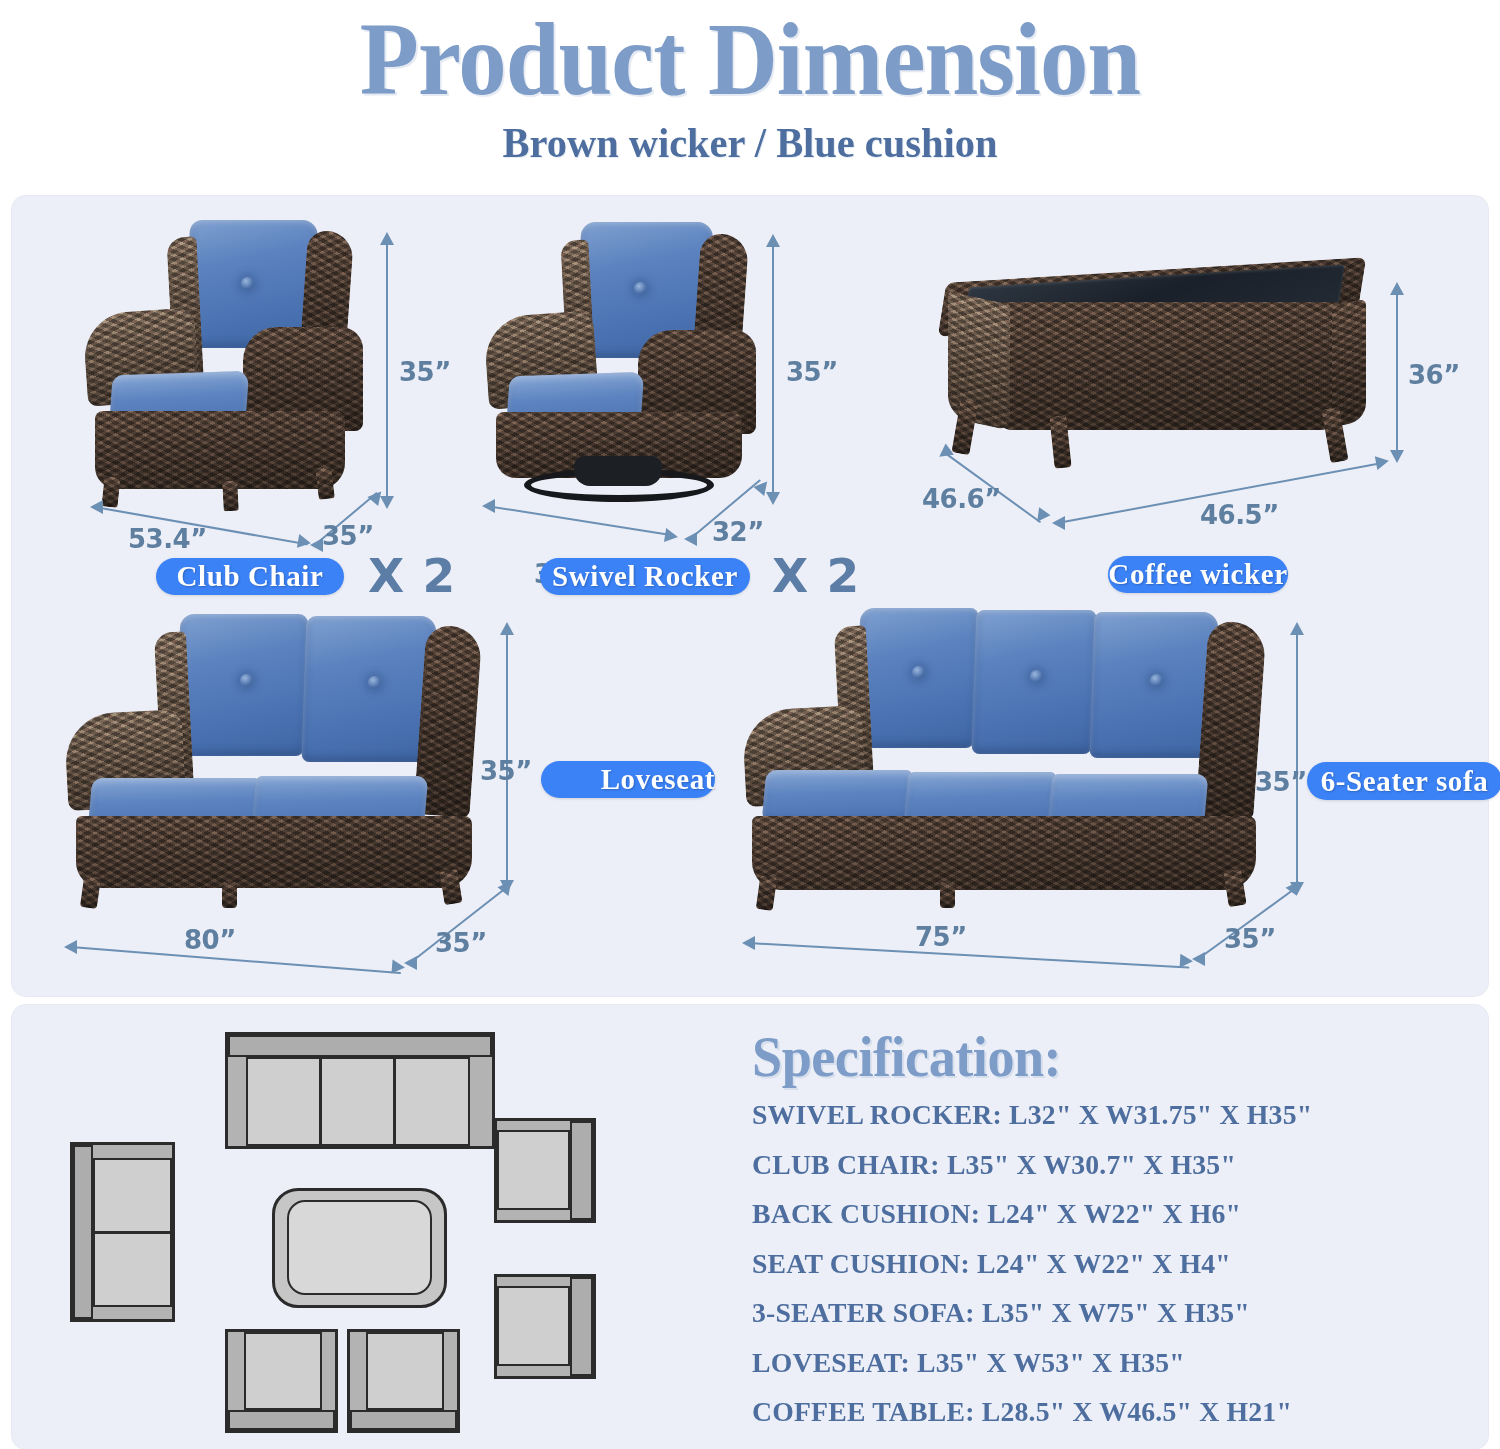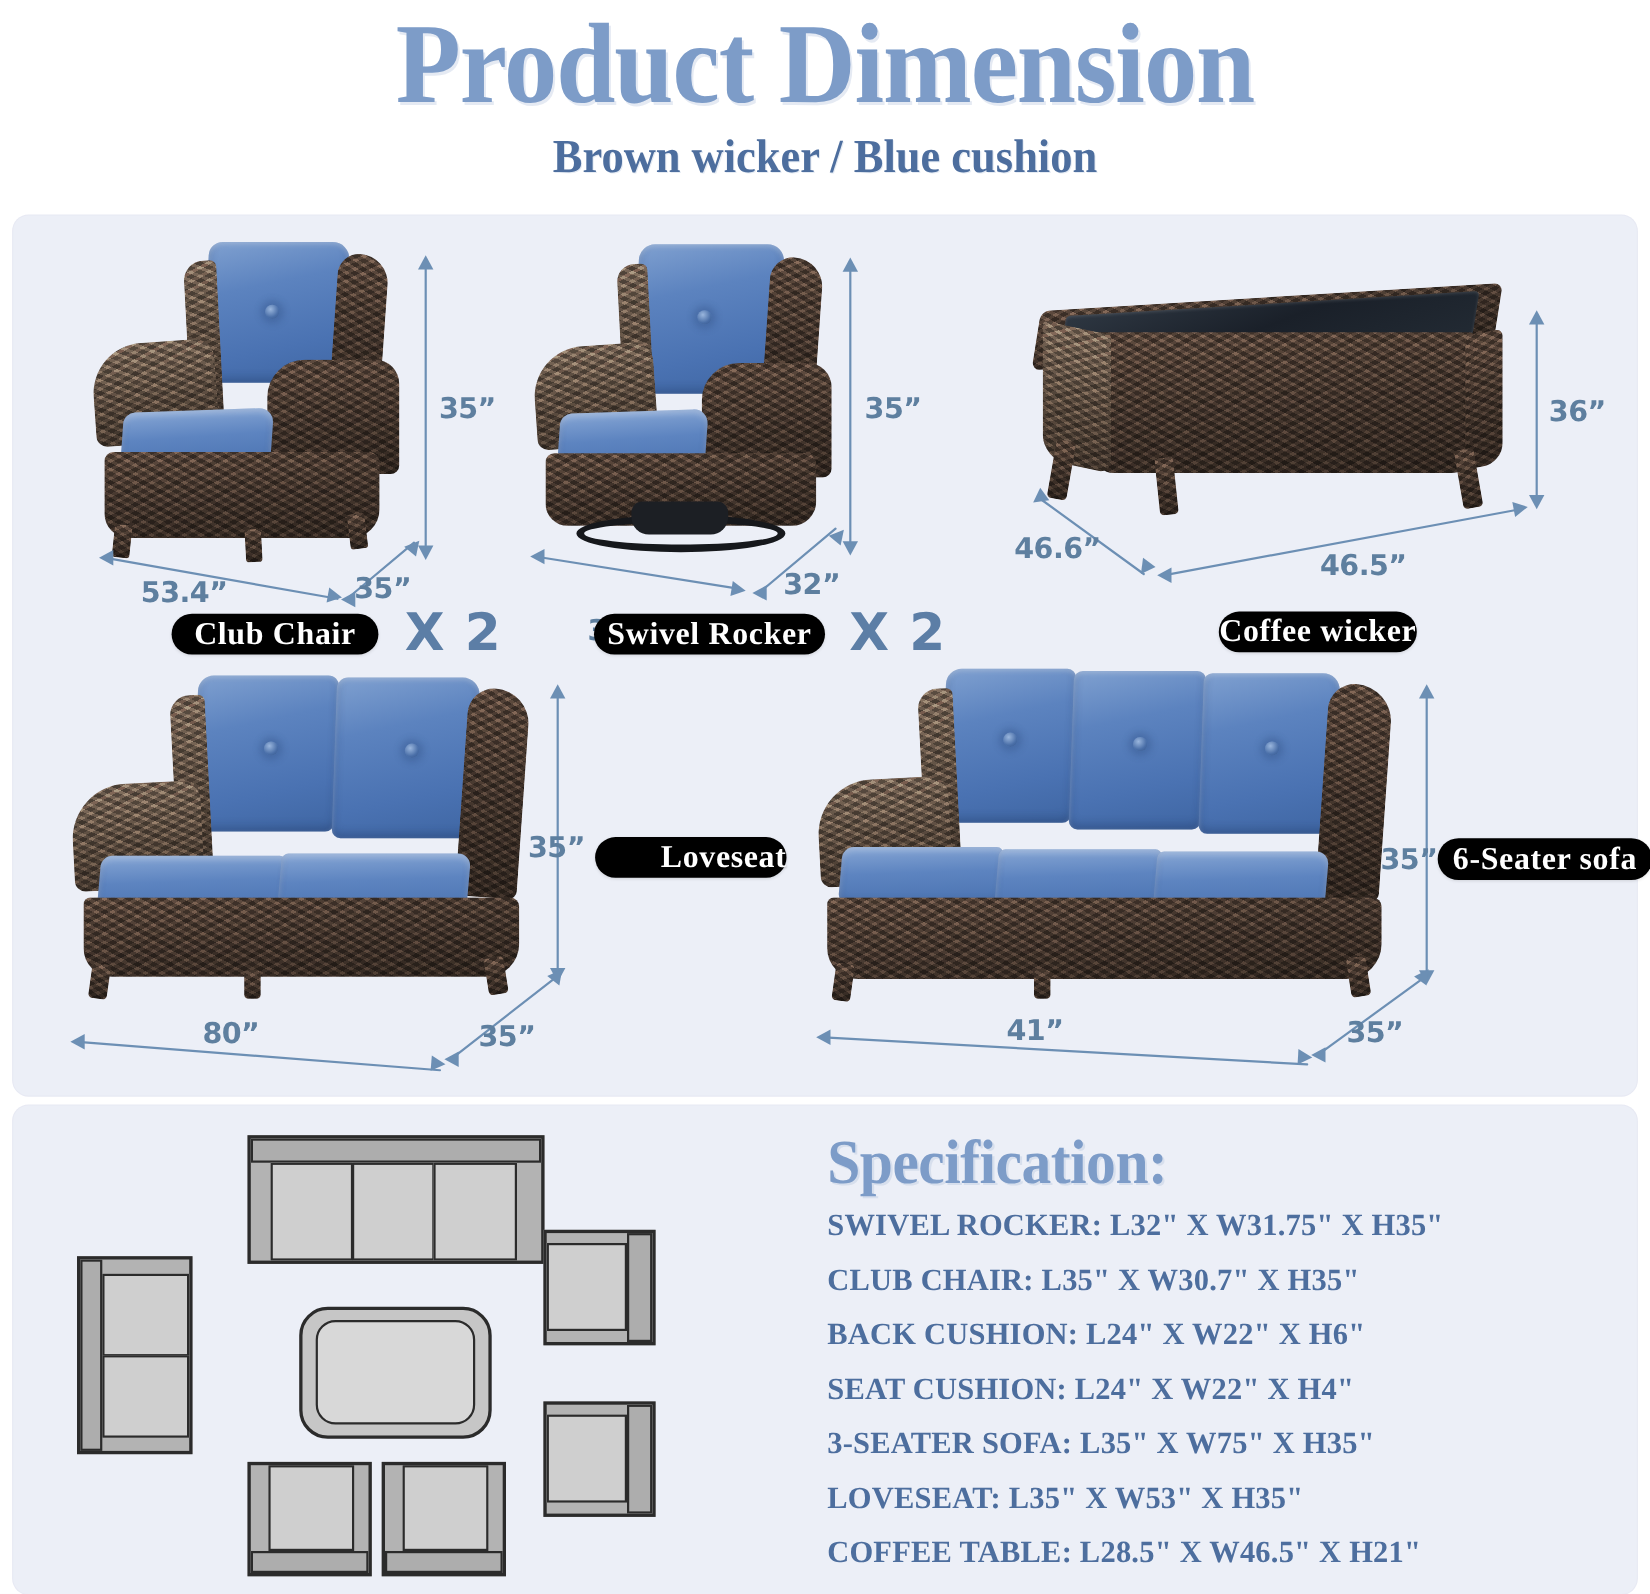--- a/index.html
+++ b/index.html
@@ -88,21 +88,21 @@
     font-size: 26px;
     color: #5e7f9f;
     white-space: nowrap;
     letter-spacing: -0.5px;
   }
   .arrowhead { position: absolute; width: 0; height: 0; }
 
   
   .pill {
     position: absolute;
-    background: #000000;
+    background: #3b82f6;
     color: #ffffff;
     border-radius: 999px;
     font-family: "Liberation Serif", serif;
     font-weight: bold;
     font-size: 29px;
     display: flex; align-items: center; justify-content: center;
     letter-spacing: 0.6px;
     text-shadow: 1px 1px 2px rgba(0,0,0,0.22);
     box-shadow: 0 1px 3px rgba(0,0,0,0.12);
   }
@@ -359,21 +359,21 @@
 <div>
   <div class="dimline" style="left:1296px; top:628px; width:2.4px; height:264px;"></div>
   <div class="arrowhead" style="left:1290px; top:622px; border-left:7px solid transparent; border-right:7px solid transparent; border-bottom:13px solid #6c8fb4;"></div>
   <div class="arrowhead" style="left:1290px; top:882px; border-left:7px solid transparent; border-right:7px solid transparent; border-top:13px solid #6c8fb4;"></div>
   <div class="dimlabel" style="left:1255px; top:767px;">35”</div>
 </div>
 <div>
   <div class="dimline" style="left:748px; top:942px; width:442px; transform:rotate(3.2deg);"></div>
   <div class="arrowhead" style="left:742px; top:936px; border-top:7px solid transparent; border-bottom:7px solid transparent; border-right:13px solid #6c8fb4;"></div>
   <div class="arrowhead" style="left:1180px; top:954px; border-top:7px solid transparent; border-bottom:7px solid transparent; border-left:13px solid #6c8fb4; transform:rotate(3.2deg);"></div>
-  <div class="dimlabel" style="left:915px; top:922px;">41”</div>
+  <div class="dimlabel" style="left:915px; top:922px;">75”</div>
 </div>
 <div>
   <div class="dimline" style="left:1198px; top:958px; width:124px; transform:rotate(-36deg);"></div>
   <div class="arrowhead" style="left:1192px; top:952px; border-top:7px solid transparent; border-bottom:7px solid transparent; border-right:13px solid #6c8fb4;"></div>
   <div class="arrowhead" style="left:1288px; top:880px; border-left:7px solid transparent; border-right:7px solid transparent; border-bottom:13px solid #6c8fb4; transform:rotate(36deg);"></div>
   <div class="dimlabel" style="left:1224px; top:924px;">35”</div>
 </div>
 <div class="pill" style="left:1307px; top:762px; width:195px; height:38px;">
   <span>6-Seater sofa</span>
 </div>

